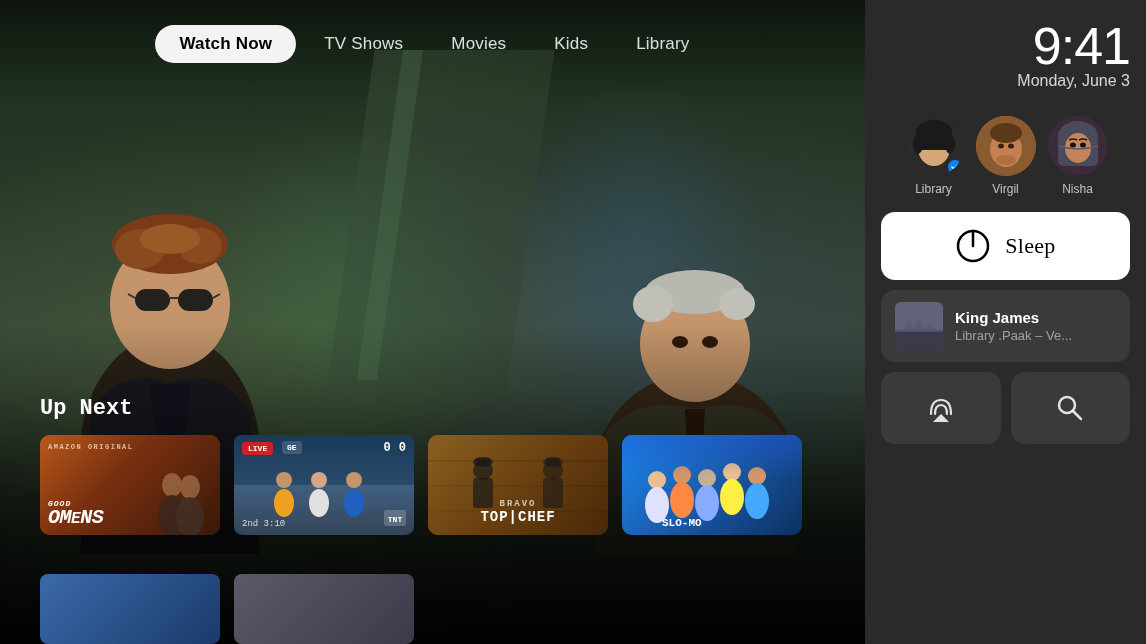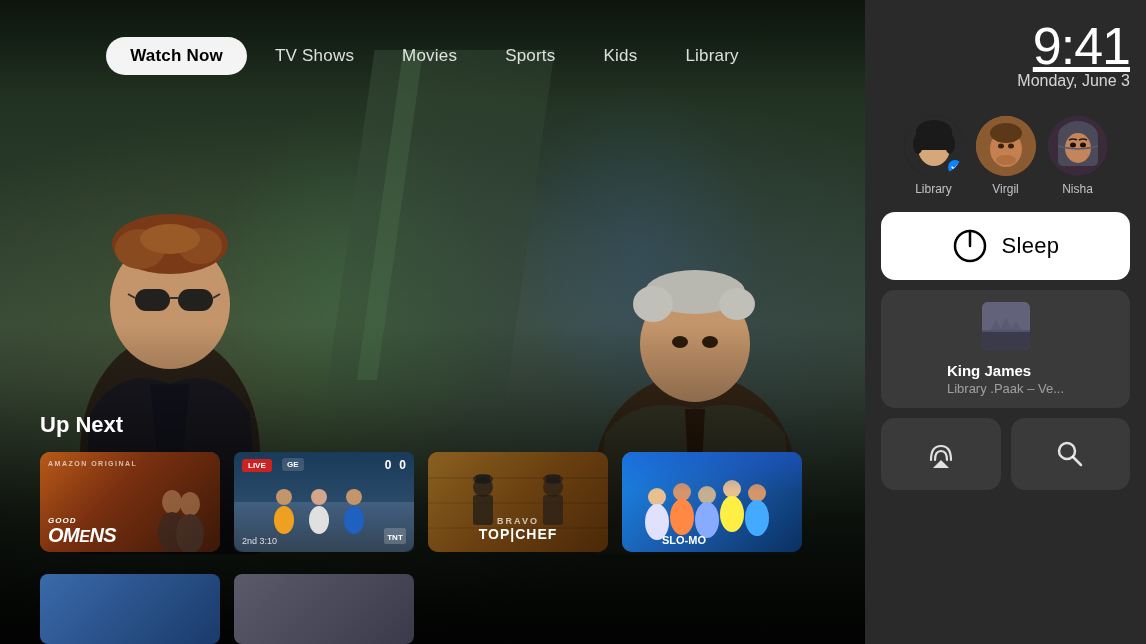--- a/index.html
+++ b/index.html
@@ -35,21 +35,21 @@
       position: absolute;
       top: 0; left: 0;
       width: 100%;
       height: 100px;
       background: linear-gradient(to bottom, rgba(0,0,0,0.5) 0%, rgba(0,0,0,0) 100%);
     }
 
     
     .nav-bar {
       position: absolute;
-      top: 16px; left: 0;
+      top: 4px; left: 0;
       width: 100%;
       height: 80px;
       display: flex;
       align-items: center;
       justify-content: center;
       gap: 8px;
       z-index: 10;
     }
 
     .nav-item {
@@ -66,23 +66,24 @@
       background: rgba(255,255,255,0.95);
       color: #000;
       font-weight: 700;
       border-radius: 22px;
       padding: 9px 24px;
     }
 
     
     .up-next-section {
       position: absolute;
-      bottom: 92px;
+      bottom: 109px;
       left: 40px;
       z-index: 10;
+      font-family: Liberation Mono, monospace;
     }
 
     .up-next-label {
       color: #fff;
       font-size: 22px;
       font-weight: 600;
       margin-bottom: 14px;
     }
 
     .up-next-cards {
@@ -197,21 +198,20 @@
       width: 100%;
       margin-bottom: 8px;
     }
 
     .time-text {
       font-size: 52px;
       font-weight: 200;
       color: #ffffff;
       line-height: 1;
       letter-spacing: -1px;
-      text-decoration: underline;
     }
 
     .date-text {
       font-size: 16px;
       color: rgba(255,255,255,0.8);
       font-weight: 400;
       text-align: right;
     }
 
     
@@ -293,34 +293,34 @@
     .sleep-icon {
       width: 36px;
       height: 36px;
     }
 
     .sleep-label {
       font-size: 22px;
       font-weight: 500;
       color: #000;
       letter-spacing: 0.3px;
+      font-family: Liberation Serif, serif;
     }
 
     
     .music-card {
       width: 100%;
       background: #3a3a3a;
       border-radius: 14px;
       padding: 12px 14px;
       display: flex;
       align-items: center;
       gap: 12px;
       cursor: pointer;
       margin-bottom: 10px;
-      flex-direction: column;
     }
 
     .album-art {
       width: 48px;
       height: 48px;
       border-radius: 6px;
       background: linear-gradient(135deg, #6a6a7a 0%, #4a4a5a 100%);
       flex-shrink: 0;
       display: flex;
       align-items: center;
@@ -482,21 +482,20 @@
   </svg>
 
   <div class="hero-top-overlay"></div>
 
   <div class="hero-overlay"></div>
 
   <nav class="nav-bar">
     <div class="nav-item active">Watch Now</div>
     <div class="nav-item">TV Shows</div>
     <div class="nav-item">Movies</div>
-    <div class="nav-item">Sports</div>
     <div class="nav-item">Kids</div>
     <div class="nav-item">Library</div>
   </nav>
 
   <div class="up-next-section">
     <div class="up-next-label">Up Next</div>
     <div class="up-next-cards">
 
       <div class="up-next-card card-good-omens">
         <div style="position:absolute;top:0;left:0;right:0;bottom:0;background:linear-gradient(135deg,#b85a18 0%,#7a3010 40%,#3a1808 100%);"></div>

